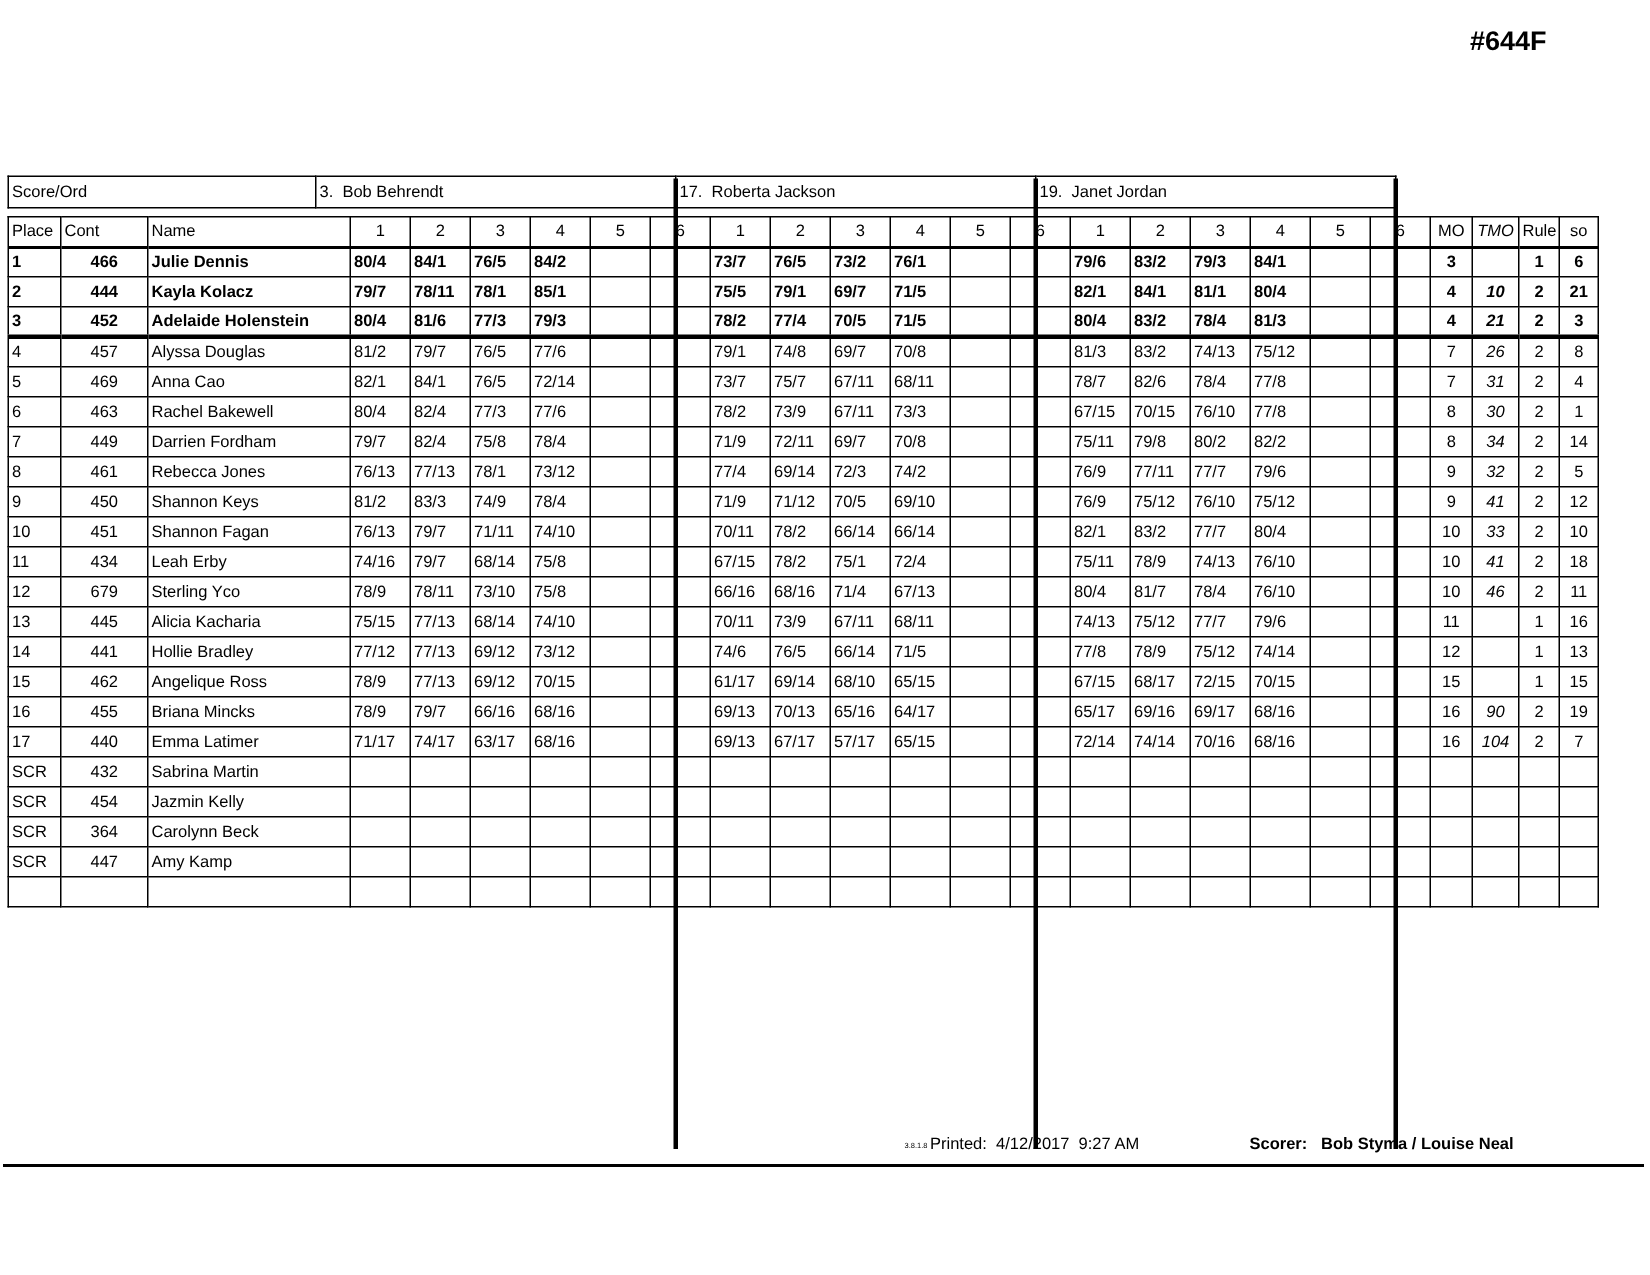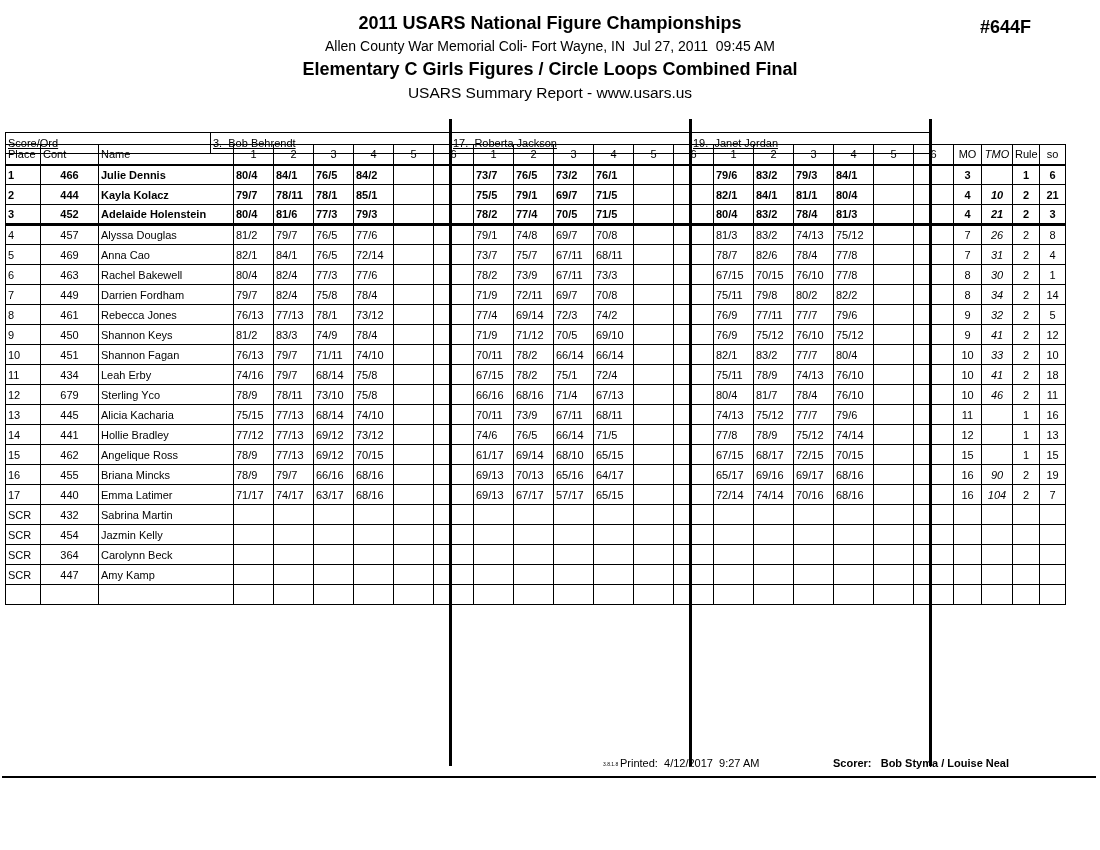--- a/index.html
+++ b/index.html
@@ -16,21 +16,21 @@
   .venue-line { font-size:14px; margin-top:4px; white-space:pre; }
   .event-title { font-size:18px; font-weight:bold; margin-top:5px; white-space:pre; }
   .report-line { font-size:15.5px; margin-top:4px; white-space:pre; }
   .event-number { position:absolute; left:980px; top:17px; font-size:18px; font-weight:bold; }
 
   
   table { border-collapse:collapse; table-layout:fixed; }
   td { border:1px solid #000; height:20px; padding:0 2px; font-size:11px; font-weight:normal;
        text-align:left; overflow:hidden; white-space:pre; vertical-align:middle; }
 
-  .judge-table { position:absolute; left:5px; top:132px; width:925px;text-decoration:underline; }
+  .judge-table { position:absolute; left:5px; top:117px; width:925px; }
   .judge-table td { height:21px; }
   .jw0 { width:205px; }
   .jw  { width:240px; }
 
   .main-table { position:absolute; left:5px; top:144px; width:1037px; }
   .c-place { width:35px; }
   .c-cont  { width:58px; }
   .c-name  { width:135px; }
   .c-score { width:40px; }
   .c-mo    { width:28px; }
@@ -51,26 +51,20 @@
   .printed-text { position:absolute; left:620px; top:757px; font-size:11px; white-space:pre; }
   .scorer-text  { position:absolute; left:833px; top:757px; font-size:11px; white-space:pre;font-weight:bold; }
   .bottom-line  { position:absolute; left:2px; top:776px; width:1094px; height:2px; background:#000; }
 </style>
 </head>
 <body>
 
 <div class="page">
 
 
-  <div class="title-block">
-    <div class="main-title">2011 USARS National Figure Championships</div>
-    <div class="venue-line">Allen County War Memorial Coli- Fort Wayne, IN  Jul 27, 2011  09:45 AM</div>
-    <div class="event-title">Elementary C Girls Figures / Circle Loops Combined Final</div>
-    <div class="report-line">USARS Summary Report - www.usars.us</div>
-  </div>
 
   <div class="event-number">#644F</div>
 
   <table class="judge-table">
     <tbody>
       <tr>
         <td class="jw0">Score/Ord</td>
         <td class="jw">3.  Bob Behrendt</td>
         <td class="jw">17.  Roberta Jackson</td>
         <td class="jw">19.  Janet Jordan</td>

